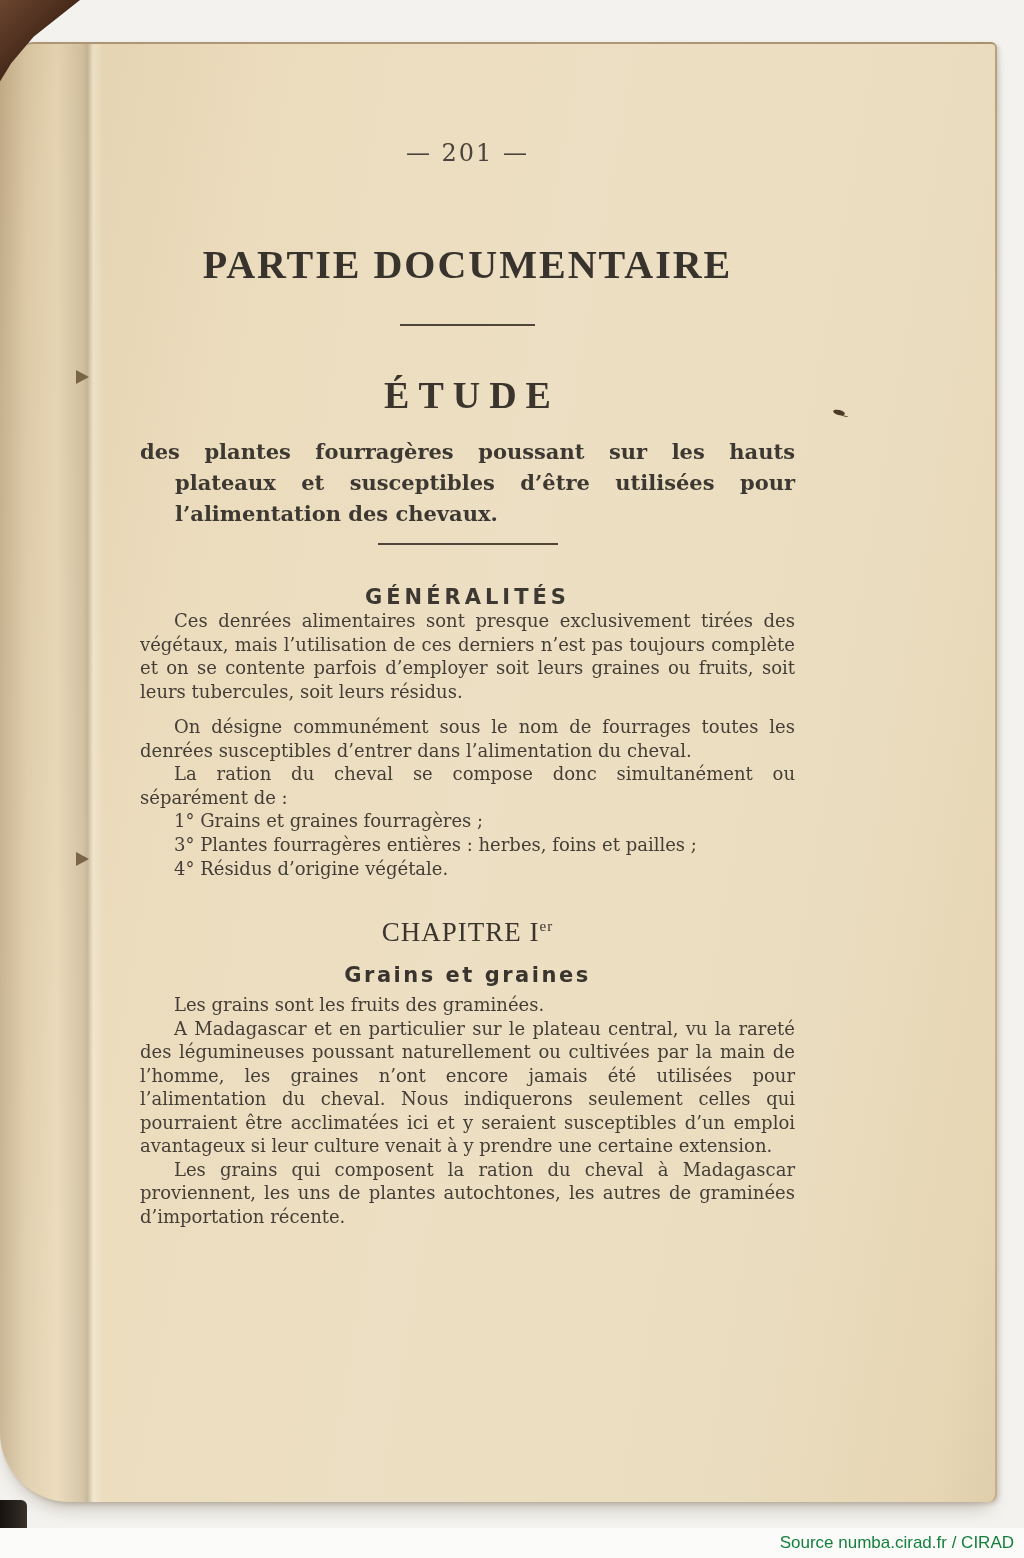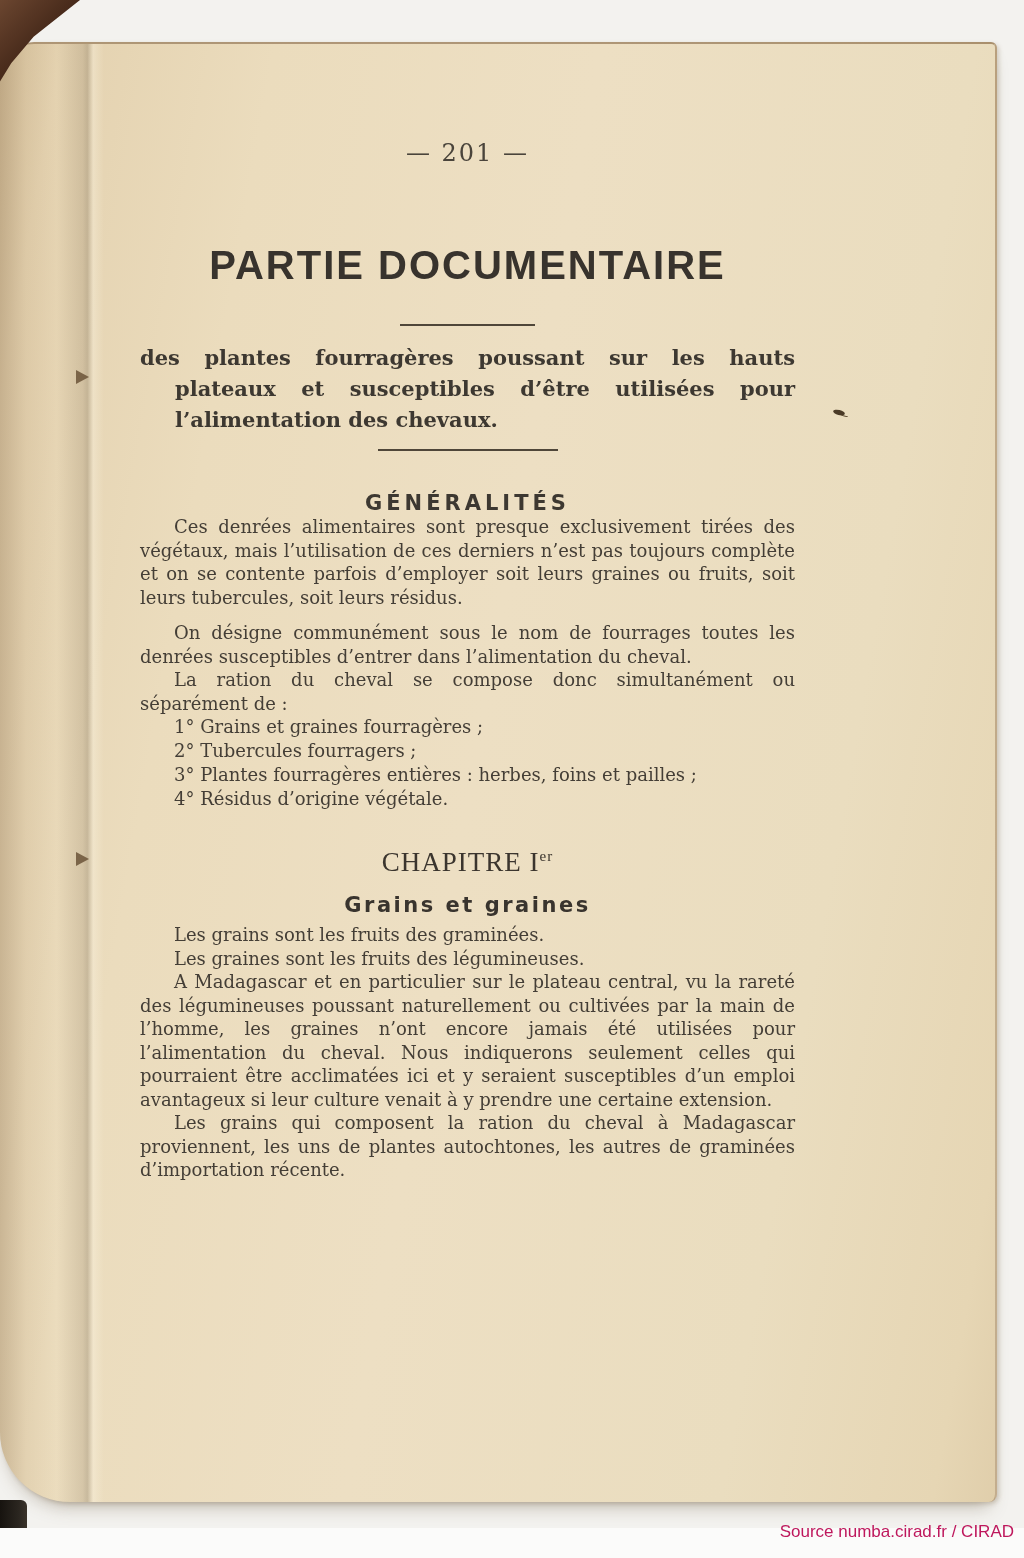--- a/index.html
+++ b/index.html
@@ -75,21 +75,21 @@
   }
   .page-number{
     margin-top:98px;
     text-align:center;
     font-size:24px;line-height:22px;
     letter-spacing:2px;color:#4a443b;
   }
   .part-title{
     margin-top:78px;
     text-align:center;
-    font-family:Liberation Sans, sans-serif;
+    font-family:Liberation Serif, serif;
     font-weight:bold;font-size:40px;line-height:46px;
     letter-spacing:2px;color:#38332d;
   }
   .rule{border:0;border-top:2px solid #4f4639;margin-left:auto;margin-right:auto;}
   .rule-1{width:135px;margin-top:36px;}
   .rule-2{width:180px;margin-top:14px;border-top-width:2px;}
   .etude-title{
     margin-top:44px;
     text-align:center;
     font-family:"Liberation Serif", serif;
@@ -139,23 +139,23 @@
     letter-spacing:2.5px;color:#39342e;
   }
   .grains-par-first{margin-top:4px;}
 
   
   .source-strip{
     position:absolute;left:0;bottom:0;width:100%;height:30px;
     background:#fbfbfa;
   }
   .source-label{
-    position:absolute;right:10px;bottom:16px;
+    position:absolute;right:10px;bottom:5px;
     font-family:"Liberation Sans", sans-serif;
-    font-size:17px;color:#be185d;
+    font-size:17px;color:#15803d;
   }
 </style>
 </head>
 <body>
 
 <div class="scan-area">
 
   <div class="book-page">
     <div class="binding-shade"></div>
     <div class="stitch-notch notch-1"></div>
@@ -163,44 +163,43 @@
     <div class="ink-speck"></div>
 
     <div class="content">
 
       <div class="page-number">— 201 —</div>
 
       <div class="part-title">PARTIE DOCUMENTAIRE</div>
 
       <hr class="rule rule-1">
 
+      <div class="etude-title">ÉTUDE</div>
 
       <div class="etude-subtitle">des plantes fourragères poussant sur les hauts plateaux et susceptibles d’être utilisées pour l’alimentation des chevaux.</div>
 
       <hr class="rule rule-2">
 
       <div class="section-heading">GÉNÉRALITÉS</div>
 
       <p class="body-par">Ces denrées alimentaires sont presque exclusivement tirées des végétaux, mais l’utilisation de ces derniers n’est pas toujours complète et on se contente parfois d’employer soit leurs graines ou fruits, soit leurs tubercules, soit leurs résidus.</p>
       <p class="body-par par-first">On désigne communément sous le nom de fourrages toutes les denrées susceptibles d’entrer dans l’alimentation du cheval.</p>
       <p class="body-par">La ration du cheval se compose donc simultanément ou séparément de :</p>
 
       <div class="num-list">
         <div class="num-item">1° Grains et graines fourragères ;</div>
-        <div class="num-item">2° Tubercules fourragers ;</div>
         <div class="num-item">3° Plantes fourragères entières : herbes, foins et pailles ;</div>
         <div class="num-item">4° Résidus d’origine végétale.</div>
       </div>
 
       <div class="chapitre-title"><span>CHAPITRE I</span><sup>er</sup></div>
 
       <div class="chapitre-subtitle">Grains et graines</div>
 
       <p class="body-par grains-par-first">Les grains sont les fruits des graminées.</p>
-      <p class="body-par">Les graines sont les fruits des légumineuses.</p>
       <p class="body-par">A Madagascar et en particulier sur le plateau central, vu la rareté des légumineuses poussant naturellement ou cultivées par la main de l’homme, les graines n’ont encore jamais été utilisées pour l’alimentation du cheval. Nous indiquerons seulement celles qui pourraient être acclimatées ici et y seraient susceptibles d’un emploi avantageux si leur culture venait à y prendre une certaine extension.</p>
       <p class="body-par">Les grains qui composent la ration du cheval à Madagascar proviennent, les uns de plantes autochtones, les autres de graminées d’importation récente.</p>
 
     </div>
   </div>
 
   <div class="spine-top"></div>
   <div class="cover-bottom"></div>
 
   <div class="source-strip">

